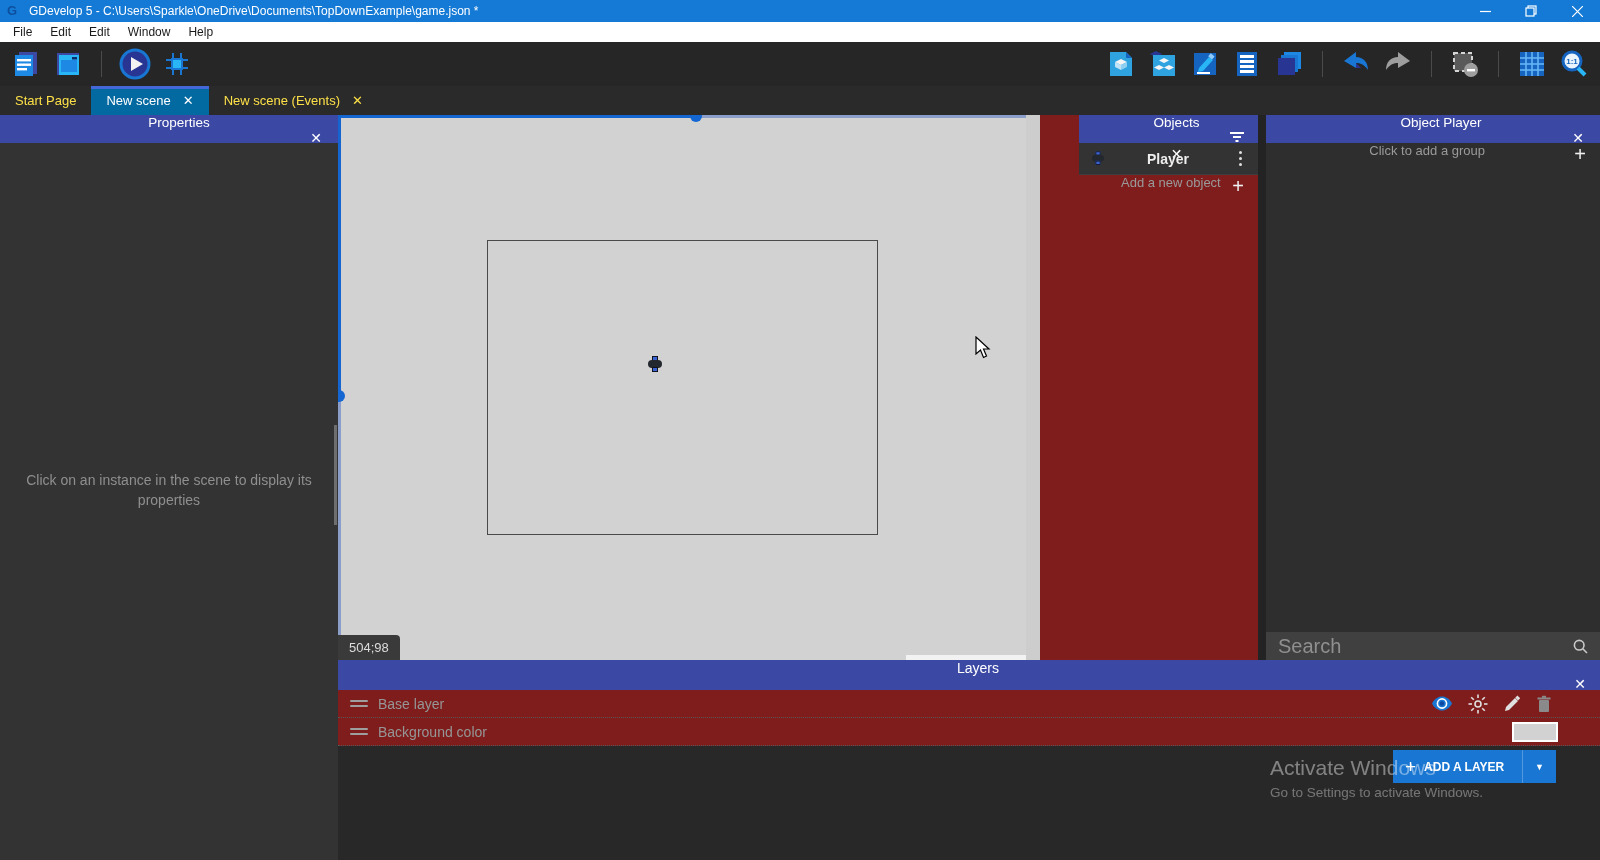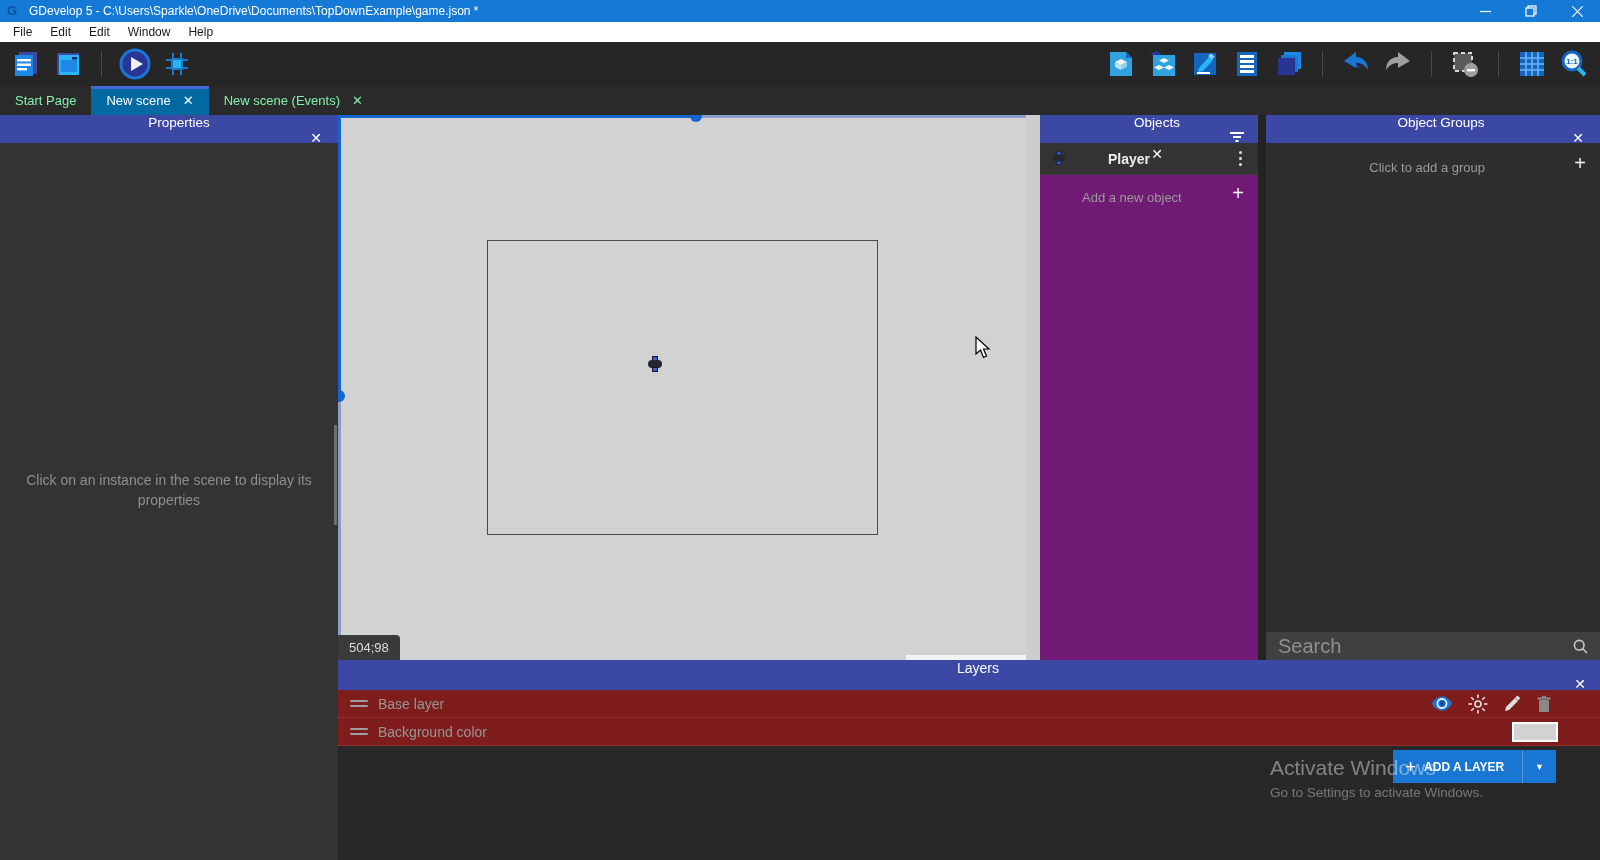--- a/index.html
+++ b/index.html
@@ -21,21 +21,21 @@
 
   
   .toolbar { height:44px; background:#262626; display:flex; align-items:center; padding:0 10px; }
   .tool-group { display:flex; align-items:center; gap:10px; }
   .tool-group.right { margin-left:auto; }
   .tool-btn { width:32px; height:32px; display:flex; align-items:center; justify-content:center; }
   .tool-sep { width:1px; height:26px; background:#4a4a4a; margin:0 7px; }
 
   
   .tabbar { height:29px; background:#2a2a2a; display:flex; font-size:13px; }
-  .tab { display:flex; align-items:center; gap:12px; padding:0 15px; color:#86efac; }
+  .tab { display:flex; align-items:center; gap:12px; padding:0 15px; color:#fde047; }
   .tab.active { background:#0369a1; color:#fff; box-shadow:inset 0 3px 0 #4468d8; }
   .tab .tab-close { font-size:13px; }
 
   
   .main { position:absolute; top:115px; left:0; width:1600px; height:745px; background:#2b2b2b; }
   .panel-header { height:28px; background:#3c49a4; color:#fff; font-size:13.5px;
                   display:flex; align-items:center;flex-direction:column; }
   .panel-close { color:#fff; font-size:14px; margin-left:auto; padding:0 16px; }
 
   
@@ -66,32 +66,32 @@
   .coord-badge { position:absolute; left:0; bottom:0; height:25px; padding:0 11px;
                  background:#3a3a3a; color:#dcdcdc; font-size:13px; display:flex;
                  align-items:center; border-top-right-radius:4px;text-align:right; }
   .hscroll-strip { position:absolute; right:0; bottom:0; width:120px; height:5px; background:#f2f2f2; }
   .mouse-cursor { position:absolute; left:637px; top:221px; }
 
   .gutter { position:absolute; left:1026px; top:0; width:14px; height:545px; background:#cdcdcd; }
   .panel-gap { position:absolute; left:1258px; top:0; width:8px; height:545px; background:#232323; }
 
   
-  .objects { position:absolute; left:1040px; top:0; width:218px; height:700px; background:#701a75; }
+  .objects { position:absolute; left:1040px; top:0; width:218px; height:700px; background:#7f1d1d;padding-left:39px; }
   .groups  { position:absolute; left:1266px; top:0; width:334px; height:545px; background:#2e2e2e; }
   .objects .panel-header,.groups .panel-header { padding-left:16px; }
   .obj-row { height:32px; background:#333; border-bottom:1px solid #3e3e3e;
              display:flex; align-items:center; padding:0 12px;font-weight:bold; }
   .obj-thumb { transform:scale(.85); }
   .obj-name { color:#eee; font-size:14px; margin-left:42px; }
   .dots-menu { margin-left:auto; display:flex; flex-direction:column; gap:3px; padding:4px; }
   .dots-menu i { width:3px; height:3px; border-radius:50%; background:#e0e0e0; }
-  .add-row { height:30px; display:flex; align-items:flex-end; padding:0 14px;
+  .add-row { height:30px; display:flex; align-items:flex-start; padding:0 14px;
              color:#9a9a9a; font-size:13px; }
-  .add-row .row-label { margin-left:28px;margin-top:24px; }
+  .add-row .row-label { margin-left:28px; }
   .groups .add-row { height:32px; background:#2e2e2e; }
   .groups .add-row .row-label { margin:0 auto; }
   .plus-glyph { margin-left:auto; color:#f0f0f0; font-size:20px; font-weight:300; }
   .groups .plus-glyph { margin-left:0; }
   .searchbar { position:absolute; bottom:0; left:0; width:100%; height:28px; background:#404040;
                display:flex; align-items:center; padding:0 12px; }
   .searchbar input { flex:1; background:transparent; border:none; outline:none;
                      color:#cfcfcf; font-size:20px; font-family:"Liberation Sans",sans-serif; }
   .searchbar input::placeholder { color:#8f8f8f; }
 
@@ -367,21 +367,21 @@
         <circle cx="6.2" cy="6.2" r="4.8" fill="none" stroke="#c9c9c9" stroke-width="1.6"></circle>
         <line x1="9.8" y1="9.8" x2="14" y2="14" stroke="#c9c9c9" stroke-width="1.6"></line>
       </svg>
     </div>
   </div>
 
   <div class="panel-gap"></div>
 
   <div class="groups">
     <div class="panel-header">
-      <span>Object Groups</span>
+      <span>Object Player</span>
       <span class="panel-close">✕</span>
     </div>
     <div class="add-row">
       <span class="row-label">Click to add a group</span>
       <span class="plus-glyph">+</span>
     </div>
     <div class="searchbar">
       <input type="text" placeholder="Search" style="">
       <svg width="15" height="15" viewBox="0 0 15 15">
         <circle cx="6.2" cy="6.2" r="4.8" fill="none" stroke="#c9c9c9" stroke-width="1.6"></circle>

